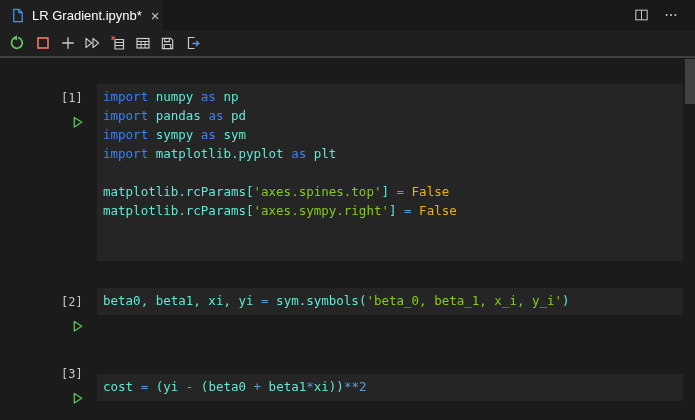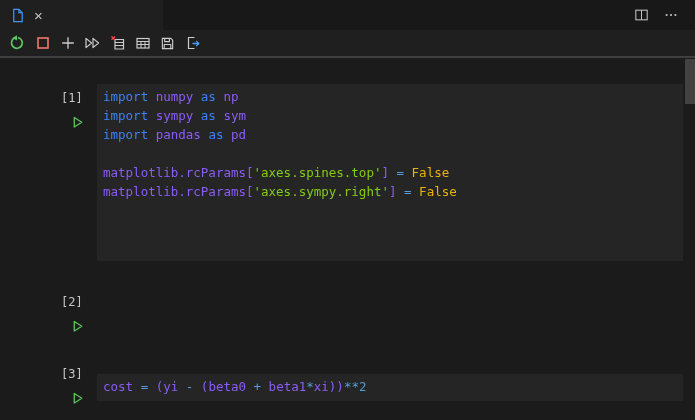--- a/index.html
+++ b/index.html
@@ -22,40 +22,41 @@
   .notebook{position:relative;width:695px;height:362px;background:#1b1b1b;}
   .code-block{position:absolute;left:97px;right:12px;background:#252526;
               box-sizing:border-box;padding-top:3px;cursor:text;}
   .code-line{height:19px;line-height:19px;white-space:pre;
              font-family:"DejaVu Sans Mono",monospace;font-size:12.5px;
              color:#d4d4d4;padding-left:6px;}
   .exec{position:absolute;left:61px;font-family:"DejaVu Sans Mono",monospace;
         font-size:12px;color:#c7c7c7;height:19px;line-height:19px;}
   .run-btn{position:absolute;left:71px;width:15px;height:15px;cursor:pointer;}
   .tok-kw{color:#3b82f6}
-  .tok-id{color:#8b5cf6}
+  .tok-id{color:#5eead4}
   .tok-str{color:#84cc16}
   .tok-op{color:#569cd6}
   .tok-num{color:#569cd6}
   .tok-const{color:#eab308}
   .scroll-thumb{position:absolute;right:0;top:1px;width:10px;height:45px;background:#424242;cursor:pointer;}
 </style>
 </head>
 <body>
 
 <div class="window">
 
   <div class="tabbar">
     <div class="tab">
       <span class="icon-btn">
         <svg width="15" height="15" viewBox="0 0 16 16">
           <path d="M4 1.5h5.5L13 5v9.5H4z" fill="none" stroke="#3b99fc" stroke-width="1.3"></path>
           <path d="M9.5 1.5V5H13" fill="none" stroke="#3b99fc" stroke-width="1.3"></path>
         </svg>
       </span>
+      <span class="tab-title">LR Gradient.ipynb*</span>
       <span class="tab-close">×</span>
     </div>
     <div class="tabbar-spacer"></div>
     <div class="tab-actions">
       <span class="icon-btn" title="split-editor">
         <svg width="15" height="14" viewBox="0 0 16 16">
           <rect x="1.5" y="2.5" width="13" height="11" fill="none" stroke="#c5c5c5" stroke-width="1.2"></rect>
           <path d="M8 2.5v11" stroke="#c5c5c5" stroke-width="1.2"></path>
         </svg>
       </span>
@@ -120,30 +121,34 @@
   </div>
 
   <div class="notebook" id="notebook">
     <div class="scroll-thumb"></div>
   <div class="exec" style="top: 31px;">[1]</div>
       <div class="run-btn" style="top: 57px;"><svg width="15" height="15" viewBox="0 0 16 16">
           <path d="M3.5 2.6v10.2l8-5.1z" fill="none" stroke="#5bc45b" stroke-width="1.4" stroke-linejoin="round"></path>
         </svg></div>
       <div class="code-block" style="top: 26px; height: 177px;">
         <div class="code-line"><span class="tok-kw">import</span><span class="tok-id"> numpy </span><span class="tok-kw">as</span><span class="tok-id"> np</span></div>
+        <div class="code-line"><span class="tok-kw">import</span><span class="tok-id"> pandas </span><span class="tok-kw">as</span><span class="tok-id"> pd</span></div>
         <div class="code-line"><span class="tok-kw">import</span><span class="tok-id"> sympy </span><span class="tok-kw">as</span><span class="tok-id"> sym</span></div>
-        <div class="code-line"><span class="tok-kw">import</span><span class="tok-id"> pandas </span><span class="tok-kw">as</span><span class="tok-id"> pd</span></div>
+        <div class="code-line"><span class="tok-kw">import</span><span class="tok-id"> matplotlib.pyplot </span><span class="tok-kw">as</span><span class="tok-id"> plt</span></div>
         <div class="code-line"></div>
         <div class="code-line"><span class="tok-id">matplotlib.rcParams[</span><span class="tok-str">'axes.spines.top'</span><span class="tok-id">] </span><span class="tok-op">=</span><span class="tok-id"> </span><span class="tok-const">False</span></div>
         <div class="code-line"><span class="tok-id">matplotlib.rcParams[</span><span class="tok-str">'axes.sympy.right'</span><span class="tok-id">] </span><span class="tok-op">=</span><span class="tok-id"> </span><span class="tok-const">False</span></div>
       </div>
       <div class="exec" style="top: 235px;">[2]</div>
       <div class="run-btn" style="top: 261px;"><svg width="15" height="15" viewBox="0 0 16 16">
           <path d="M3.5 2.6v10.2l8-5.1z" fill="none" stroke="#5bc45b" stroke-width="1.4" stroke-linejoin="round"></path>
         </svg></div>
+      <div class="code-block" style="top: 230px; height: 27px;">
+        <div class="code-line"><span class="tok-id">beta0, beta1, xi, yi </span><span class="tok-op">=</span><span class="tok-id"> sym.symbols(</span><span class="tok-str">'beta_0, beta_1, x_i, y_i'</span><span class="tok-id">)</span></div>
+      </div>
       <div class="exec" style="top: 307px;">[3]</div>
       <div class="run-btn" style="top: 333px;"><svg width="15" height="15" viewBox="0 0 16 16">
           <path d="M3.5 2.6v10.2l8-5.1z" fill="none" stroke="#5bc45b" stroke-width="1.4" stroke-linejoin="round"></path>
         </svg></div>
       <div class="code-block" style="top: 316px; height: 27px;">
         <div class="code-line"><span class="tok-id">cost </span><span class="tok-op">=</span><span class="tok-id"> (yi </span><span class="tok-op">-</span><span class="tok-id"> (beta0 </span><span class="tok-op">+</span><span class="tok-id"> beta1</span><span class="tok-op">*</span><span class="tok-id">xi))</span><span class="tok-op">**</span><span class="tok-num">2</span></div>
       </div>
     </div>
 
 </div>

